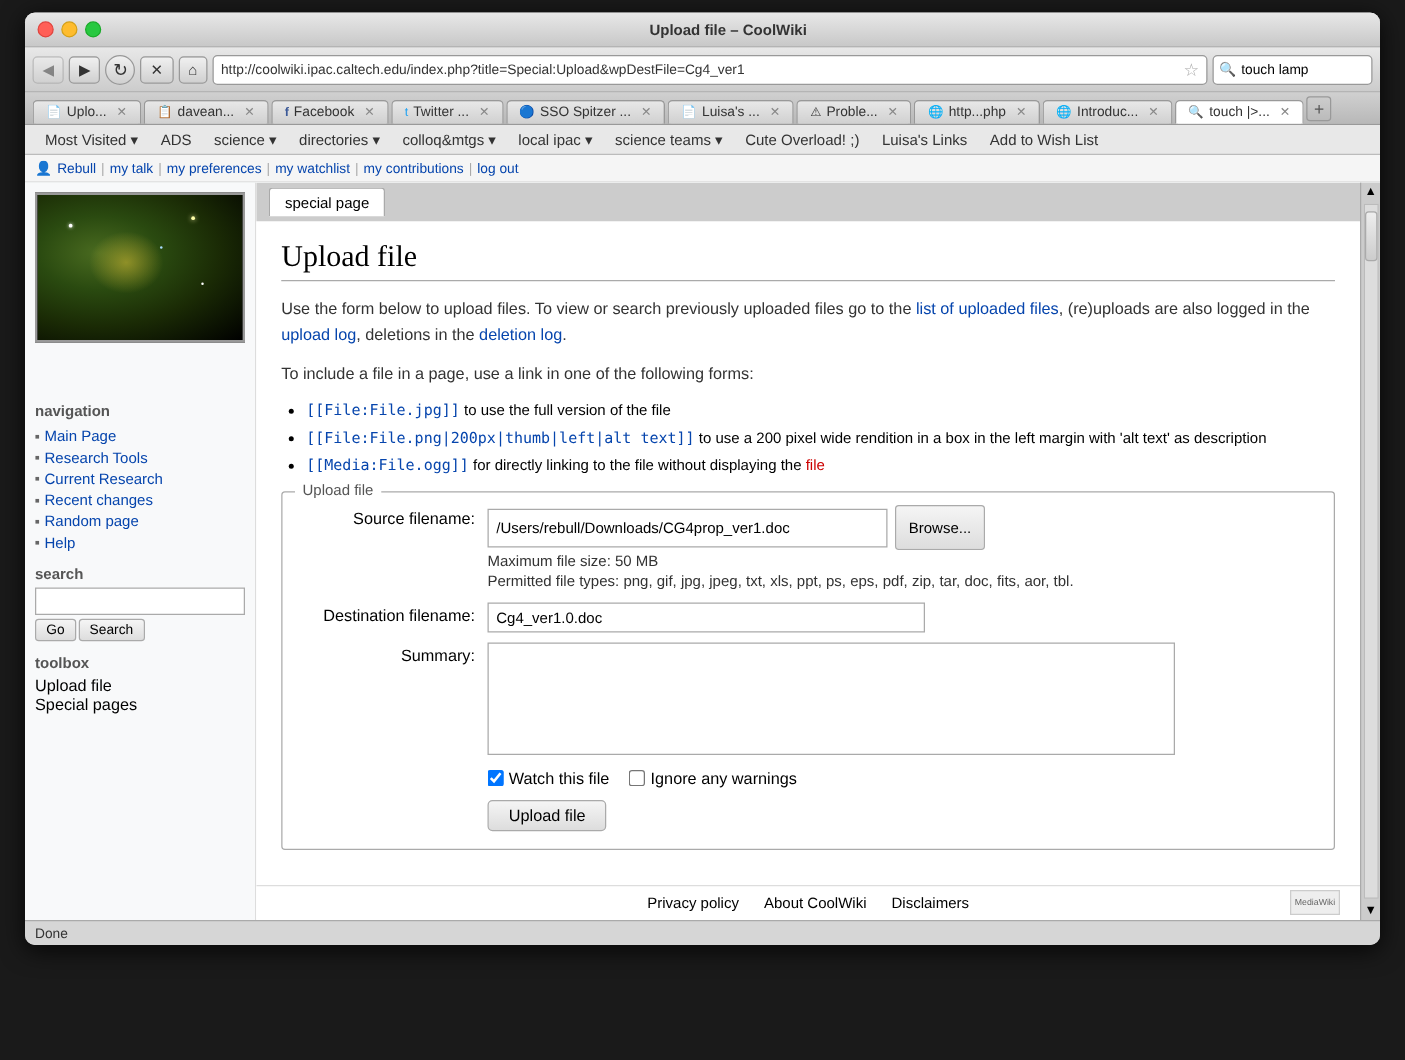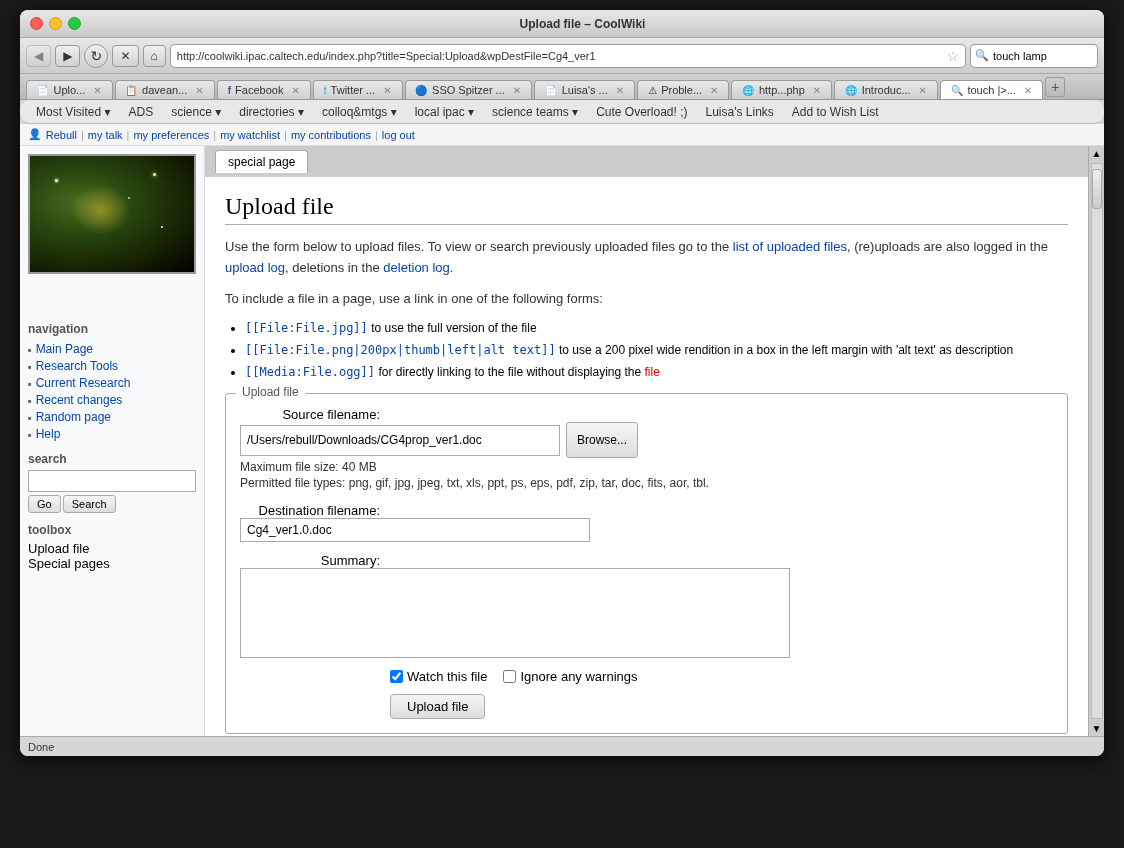--- a/index.html
+++ b/index.html
@@ -21,21 +21,21 @@
     .nav-btn { background: linear-gradient(to bottom, #f0f0f0, #d0d0d0); border: 1px solid #999; border-radius: 4px; padding: 3px 7px; cursor: pointer; font-size: 12px; color: #333; }
     .nav-btn.disabled { opacity: 0.5; }
     .nav-btn.refresh { border-radius: 50%; width: 24px; height: 24px; display: flex; align-items: center; justify-content: center; padding: 0; font-size: 14px; }
     .address-bar { flex: 1; display: flex; align-items: center; background: white; border: 1px solid #999; border-radius: 4px; height: 24px; padding: 0 6px; font-size: 11px; color: #333; overflow: hidden; }
     .address-text { flex: 1; overflow: hidden; white-space: nowrap; }
     .search-bar { display: flex; align-items: center; background: white; border: 1px solid #999; border-radius: 4px; height: 24px; padding: 0 4px; }
     .search-input { border: none; outline: none; font-size: 11px; width: 100px; }
     .search-google { color: #888; font-size: 11px; margin-right: 4px; }
 
     
-    .menu-bar { background: #e8e8e8; border-bottom: 1px solid #bbb; height: 24px; display: flex; align-items: center; padding: 0 8px; gap: 2px; border-radius: 10px; }
+    .menu-bar { background: #e8e8e8; border-bottom: 1px solid #bbb; height: 24px; display: flex; align-items: center; padding: 0 8px; gap: 2px; }
     .menu-item { padding: 2px 8px; font-size: 12px; color: #333; cursor: pointer; border-radius: 3px; }
 
     
     .user-bar { background: #f5f5f5; border-bottom: 1px solid #ddd; height: 22px; display: flex; align-items: center; padding: 0 8px; font-size: 11px; color: #555; gap: 4px; }
     .user-link { color: #0645ad; text-decoration: none; cursor: pointer; }
     .user-bar-sep { color: #aaa; }
 
     
     .page-wrap { display: flex; background: #f8f9fa; height: 100%; overflow: hidden; }
 
@@ -78,21 +78,21 @@
     .intro-text a { color: #0645ad; text-decoration: none; }
 
     .syntax-list { margin: 8px 0 8px 20px; }
     .syntax-list li { margin: 4px 0; font-size: 12px; line-height: 1.5; }
     .code-blue { font-family: monospace; font-size: 12px; color: #0645ad; }
     .highlight-red { color: #c00; }
 
     
     .upload-form-box { border: 1px solid #aaa; border-radius: 3px; margin: 12px 0; padding: 10px 14px; position: relative; }
     .upload-form-title { position: absolute; top: -9px; left: 10px; background: white; padding: 0 6px; font-size: 12px; color: #555; }
-    .form-row { display: flex; align-items: flex-start; margin-bottom: 8px; flex-direction: column; }
+    .form-row { display: flex; align-items: flex-start; margin-bottom: 8px; }
     .form-label { width: 150px; min-width: 150px; text-align: right; padding-right: 10px; font-size: 13px; padding-top: 3px; }
     .form-control { flex: 1; }
     .file-input-row { display: flex; align-items: center; gap: 6px; }
     .file-path-input { border: 1px solid #aaa; padding: 2px 6px; font-size: 12px; width: 320px; height: 31px; }
     .browse-btn { background: linear-gradient(to bottom, #f5f5f5, #ddd); border: 1px solid #aaa; border-radius: 3px; padding: 10px 10px; font-size: 12px; cursor: pointer; }
     .form-info { font-size: 12px; color: #333; margin: 2px 0; }
     .dest-input { border: 1px solid #aaa; padding: 2px 6px; font-size: 12px; width: 350px; height: 24px; }
     .summary-textarea { border: 1px solid #aaa; padding: 4px; font-size: 12px; width: 550px; height: 90px; resize: none; }
 
     .checkbox-row { display: flex; align-items: center; gap: 16px; margin: 8px 0 8px 150px; }
@@ -321,21 +321,21 @@
         <div class="upload-form-box">
           <span class="upload-form-title">Upload file</span>
 
           <div class="form-row">
             <div class="form-label">Source filename:</div>
             <div class="form-control">
               <div class="file-input-row">
                 <input class="file-path-input" type="text" value="/Users/rebull/Downloads/CG4prop_ver1.doc" style="">
                 <button class="browse-btn">Browse...</button>
               </div>
-              <div class="form-info">Maximum file size: 40 MB</div>
+              <div class="form-info">Maximum file size: 50 MB</div>
               <div class="form-info">Permitted file types: png, gif, jpg, jpeg, txt, xls, ppt, ps, eps, pdf, zip, tar, doc, fits, aor, tbl.</div>
             </div>
           </div>
 
           <div class="form-row">
             <div class="form-label">Destination filename:</div>
             <div class="form-control">
               <input class="dest-input" type="text" value="Cg4_ver1.0.doc" style="">
             </div>
           </div>

